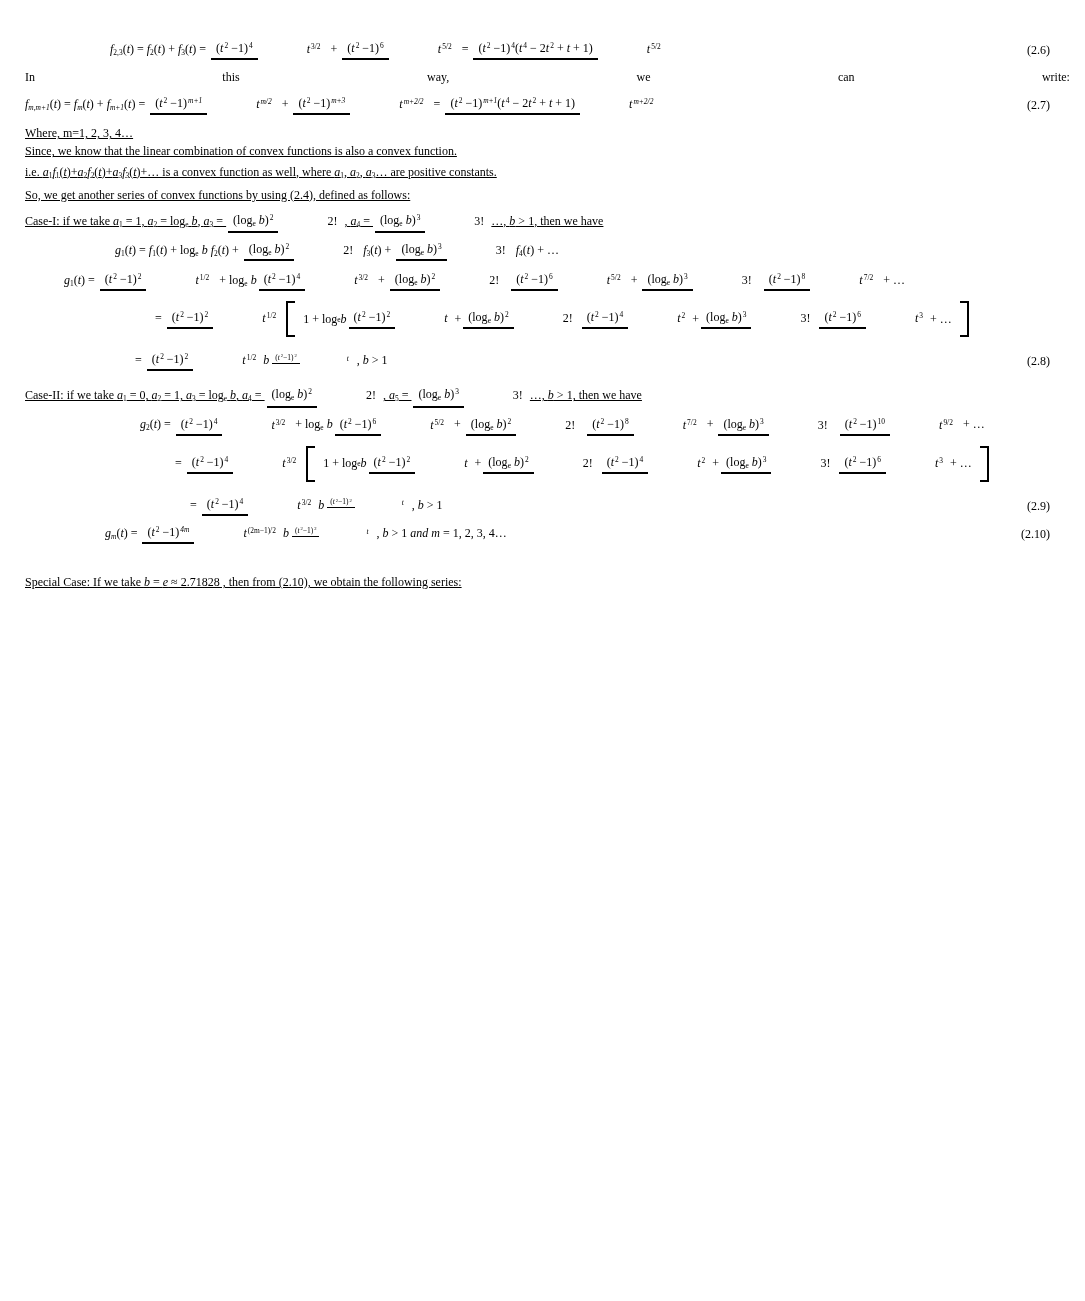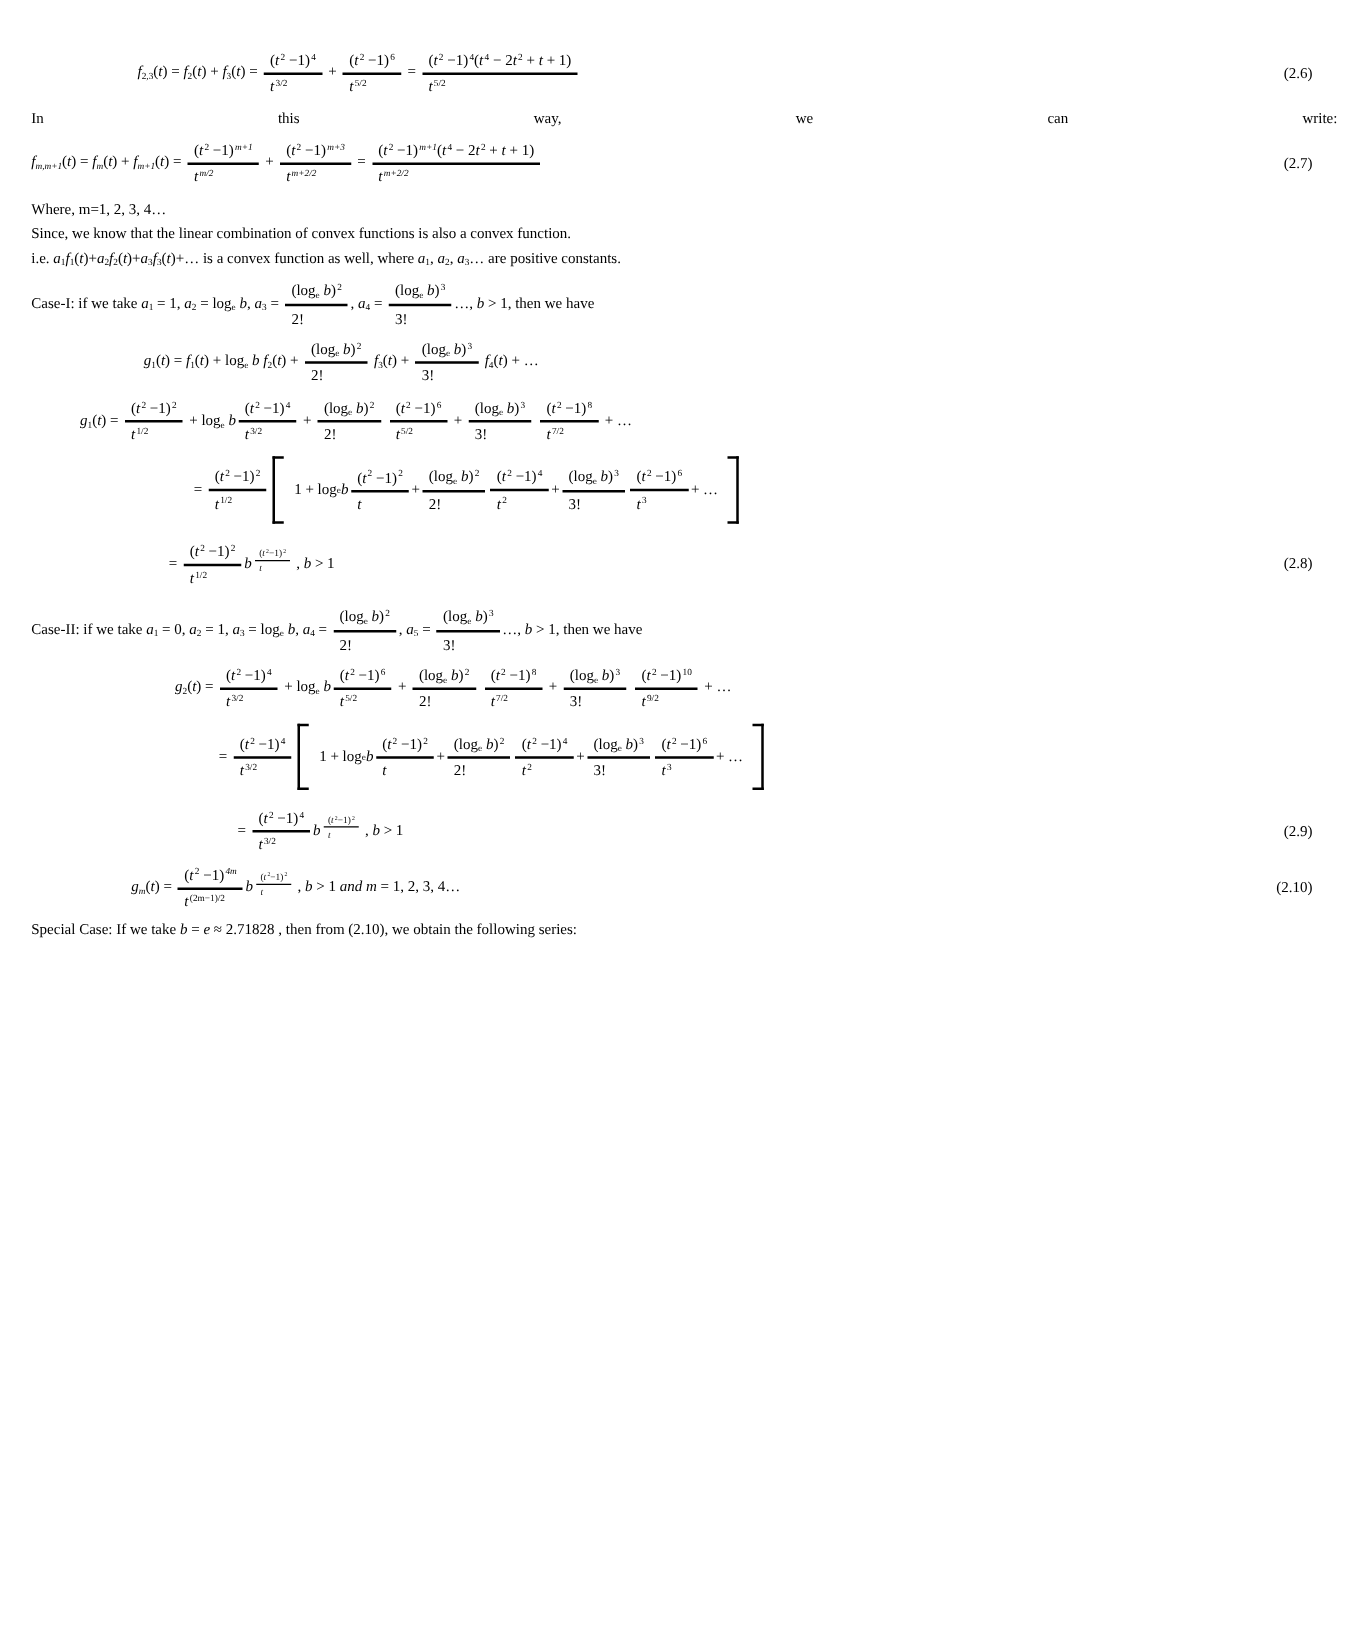--- a/index.html
+++ b/index.html
@@ -1,27 +1,27 @@
 <!DOCTYPE html>
 <html><head>
 <meta charset="utf-8">
 <style>
   html,body{margin:0;padding:0;background:#fff;color:#000;}
   body{width:1085px;min-height:1301px;font-family:"Liberation Serif","DejaVu Serif",serif;}
   #doc{padding:16px 15px 8px 25px;font-size:12px;position:relative;}
-  .para{line-height:1.35;margin-top:8px;}
+  .para{line-height:1.35;margin-top:8px;text-decoration:underline;}
   .eq{position:relative;display:flex;align-items:center;margin-top:8px;}
   .eqno{position:absolute;right:20px;top:50%;transform:translateY(-50%);}
   .spread{display:flex;justify-content:space-between;margin-top:6px;}
   .mi{font-style:italic;}
   .mu{font-style:normal;}
   .math{white-space:nowrap;}
   .para .math{white-space:normal;}
   .mrow{}
-  .frac{display:inline-flex;flex-direction:column;vertical-align:middle;text-align:left;margin:0 2px;}
+  .frac{display:inline-flex;flex-direction:row;vertical-align:middle;text-align:left;margin:0 2px;gap:44px;}
   .fnum{display:block;padding:1px 5px 2px;border-bottom:2px solid #000;}
   .fden{display:block;padding:2px 5px 0;}
   .msup{font-size:62%;vertical-align:0.55em;margin-left:1px;}
   .msub{font-size:62%;vertical-align:-0.28em;}
   .msup .fnum{border-bottom-width:1px;padding:0 3px 1px;}
   .msup .fden{padding:1px 3px 0;}
   .mbrk{display:inline-flex;align-items:center;vertical-align:middle;margin:0 3px;align-self:stretch;}
   .brL,.brR{align-self:stretch;width:7px;border:2px solid #000;}
   .brL{border-right:none;margin-right:6px;}
   .brR{border-left:none;margin-left:6px;}
@@ -61,20 +61,21 @@
             <span class="fden"><span class="mrow"><span class="mi">t</span><span class="msup"><span class="mi">m+2/2</span></span></span></span>
           </span><span class="mu"> = </span><span class="frac">
             <span class="fnum"><span class="mrow"><span class="mu">(</span><span class="mi">t</span><span class="msup"><span class="mu">2</span></span><span class="mu"> −1)</span><span class="msup"><span class="mi">m+1</span></span><span class="mu">(</span><span class="mi">t</span><span class="msup"><span class="mu">4</span></span><span class="mu"> − 2</span><span class="mi">t</span><span class="msup"><span class="mu">2</span></span><span class="mu"> + </span><span class="mi">t</span><span class="mu"> + 1)</span></span></span>
             <span class="fden"><span class="mrow"><span class="mi">t</span><span class="msup"><span class="mi">m+2/2</span></span></span></span>
           </span></span></span>
       <span class="eqno">(2.7)</span>
     </div>
     <div class="para" style="margin-top: 10px;"><span class="math"><span class="mrow"><span class="mu">Where, m=1, 2, 3, 4…</span></span></span></div>
     <div class="para" style="margin-top: 2px;"><span class="math"><span class="mrow"><span class="mu">Since, we know that the linear combination of convex functions is also a convex function.</span></span></span></div>
     <div class="para" style="margin-top: 4px;"><span class="math"><span class="mrow"><span class="mu">i.e. </span><span class="mi">a</span><span class="msub"><span class="mu">1</span></span><span class="mi">f</span><span class="msub"><span class="mu">1</span></span><span class="mu">(</span><span class="mi">t</span><span class="mu">)+</span><span class="mi">a</span><span class="msub"><span class="mu">2</span></span><span class="mi">f</span><span class="msub"><span class="mu">2</span></span><span class="mu">(</span><span class="mi">t</span><span class="mu">)+</span><span class="mi">a</span><span class="msub"><span class="mu">3</span></span><span class="mi">f</span><span class="msub"><span class="mu">3</span></span><span class="mu">(</span><span class="mi">t</span><span class="mu">)+… is a convex function as well, where </span><span class="mi">a</span><span class="msub"><span class="mu">1</span></span><span class="mu">, </span><span class="mi">a</span><span class="msub"><span class="mu">2</span></span><span class="mu">, </span><span class="mi">a</span><span class="msub"><span class="mu">3</span></span><span class="mu">… are positive constants.</span></span></span></div>
+    <div class="para" style="margin-top: 6px;"><span class="math"><span class="mrow"><span class="mu">So, we get another series of convex functions by using (2.4), defined as follows:</span></span></span></div>
     <div class="para" style="margin-top: 8px;"><span class="math"><span class="mrow"><span class="mu">Case-I: if we take </span><span class="mi">a</span><span class="msub"><span class="mu">1</span></span><span class="mu"> = 1, </span><span class="mi">a</span><span class="msub"><span class="mu">2</span></span><span class="mu"> = log</span><span class="msub"><span class="mu">e</span></span><span class="mu"> </span><span class="mi">b</span><span class="mu">, </span><span class="mi">a</span><span class="msub"><span class="mu">3</span></span><span class="mu"> = </span><span class="frac">
             <span class="fnum"><span class="mrow"><span class="mu">(log</span><span class="msub"><span class="mu">e</span></span><span class="mu"> </span><span class="mi">b</span><span class="mu">)</span><span class="msup"><span class="mu">2</span></span></span></span>
             <span class="fden"><span class="mu">2!</span></span>
           </span><span class="mu">, </span><span class="mi">a</span><span class="msub"><span class="mu">4</span></span><span class="mu"> = </span><span class="frac">
             <span class="fnum"><span class="mrow"><span class="mu">(log</span><span class="msub"><span class="mu">e</span></span><span class="mu"> </span><span class="mi">b</span><span class="mu">)</span><span class="msup"><span class="mu">3</span></span></span></span>
             <span class="fden"><span class="mu">3!</span></span>
           </span><span class="mu">…, </span><span class="mi">b</span><span class="mu"> &gt; 1, then we have</span></span></span></div>
     <div class="eq" style="margin-top: 8px;">
       <span class="math" style="margin-left: 90px;"><span class="mrow"><span class="mi">g</span><span class="msub"><span class="mu">1</span></span><span class="mu">(</span><span class="mi">t</span><span class="mu">) = </span><span class="mi">f</span><span class="msub"><span class="mu">1</span></span><span class="mu">(</span><span class="mi">t</span><span class="mu">) + log</span><span class="msub"><span class="mu">e</span></span><span class="mu"> </span><span class="mi">b</span><span class="mu"> </span><span class="mi">f</span><span class="msub"><span class="mu">2</span></span><span class="mu">(</span><span class="mi">t</span><span class="mu">) + </span><span class="frac">
             <span class="fnum"><span class="mrow"><span class="mu">(log</span><span class="msub"><span class="mu">e</span></span><span class="mu"> </span><span class="mi">b</span><span class="mu">)</span><span class="msup"><span class="mu">2</span></span></span></span>
@@ -237,14 +238,14 @@
     <div class="eq" style="margin-top: 8px;">
       <span class="math" style="margin-left: 80px;"><span class="mrow"><span class="mi">g</span><span class="msub"><span class="mi">m</span></span><span class="mu">(</span><span class="mi">t</span><span class="mu">) = </span><span class="frac">
             <span class="fnum"><span class="mrow"><span class="mu">(</span><span class="mi">t</span><span class="msup"><span class="mu">2</span></span><span class="mu"> −1)</span><span class="msup"><span class="mi">4m</span></span></span></span>
             <span class="fden"><span class="mrow"><span class="mi">t</span><span class="msup"><span class="mu">(2m−1)/2</span></span></span></span>
           </span><span class="mi">b</span><span class="msup"><span class="frac">
               <span class="fnum"><span class="mrow"><span class="mu">(</span><span class="mi">t</span><span class="msup"><span class="mu">2</span></span><span class="mu">−1)</span><span class="msup"><span class="mu">2</span></span></span></span>
               <span class="fden"><span class="mi">t</span></span>
             </span></span><span class="mu"> , </span><span class="mi">b</span><span class="mu"> &gt; 1 </span><span class="mi">and</span><span class="mu"> </span><span class="mi">m</span><span class="mu"> = 1, 2, 3, 4…</span></span></span>
       <span class="eqno">(2.10)</span>
     </div>
-    <div class="para" style="margin-top: 6px;"><span class="math"><span class="mrow"><span class="mu">Special Case: If we take </span><span class="mi">b</span><span class="mu"> = </span><span class="mi">e</span><span class="mu"> ≈ 2.71828 , then from (2.10), we obtain the following series:</span></span></span></div>
+    <div class="para" style="margin-top: 30px;"><span class="math"><span class="mrow"><span class="mu">Special Case: If we take </span><span class="mi">b</span><span class="mu"> = </span><span class="mi">e</span><span class="mu"> ≈ 2.71828 , then from (2.10), we obtain the following series:</span></span></span></div>
   </div>
 
 </body></html>

